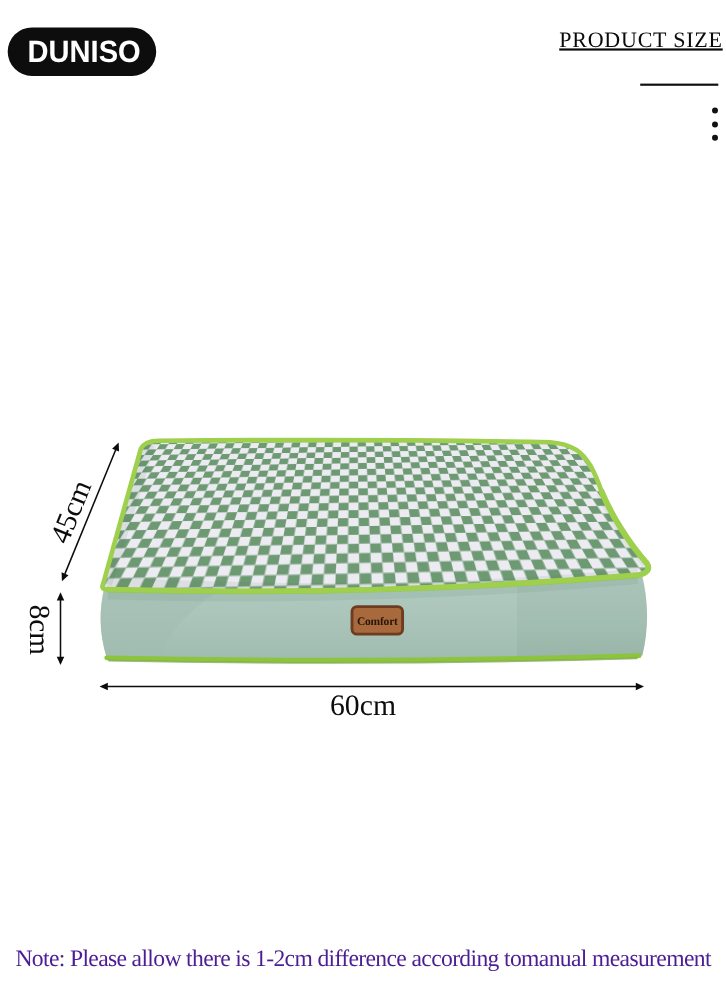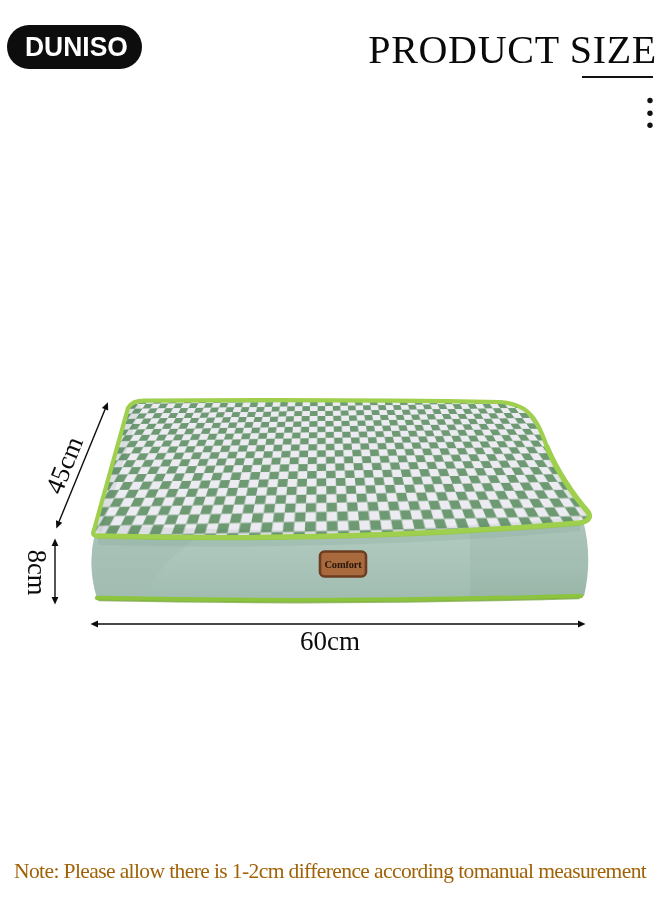--- a/index.html
+++ b/index.html
@@ -7,21 +7,21 @@
        font-family:"Liberation Serif",serif;}
   .abs{position:absolute;}
 </style>
 </head>
 <body>
 
 <div class="abs" style="left:7px;top:25px;width:135px;height:44px;background:#0d0d0d;border-radius:22px;"></div>
 
 <div class="abs" style="left:25px;top:31px;white-space:nowrap;font-family:'Liberation Sans',sans-serif;font-weight:bold;color:#ffffff;font-size:28px;transform:scaleX(0.945);transform-origin:left center;">DUNISO</div>
 
-<div class="abs" style="right:3px;top:25.5px;font-family:'Liberation Serif',serif;font-size:40px;color:#0a0a0a;letter-spacing:0.7px;white-space:nowrap;">PRODUCT SIZE</div>
+<div class="abs" style="right:3px;top:25.5px;font-family:'Liberation Serif',serif;font-size:20px;color:#0a0a0a;letter-spacing:0.7px;white-space:nowrap;text-decoration:underline;">PRODUCT SIZE</div>
 
 <div class="abs" style="left:582px;top:76px;width:71px;height:2px;background:#111111;"></div>
 
 <svg class="abs" style="left:640px;top:92px;" width="20" height="44" viewBox="0 0 20 44">
   <circle cx="10" cy="8.5" r="2.7" fill="#111"></circle>
   <circle cx="10" cy="21.2" r="2.7" fill="#111"></circle>
   <circle cx="10" cy="33.3" r="2.7" fill="#111"></circle>
 </svg>
 
 <svg class="abs" style="left:0;top:0;" width="660" height="900" viewBox="0 0 660 900">
@@ -90,13 +90,13 @@
 
   <g>
     <line x1="97" y1="624" x2="579" y2="624" stroke="#0c0c0c" stroke-width="1.4"></line>
     <polygon points="90.5,624 98,620.6 98,627.4" fill="#0c0c0c"></polygon>
     <polygon points="585.5,624 578,620.6 578,627.4" fill="#0c0c0c"></polygon>
   </g>
 
   <text x="330" y="649.7" font-family="Liberation Serif" font-size="27" fill="#0c0c0c" text-anchor="middle">60cm</text>
 </svg>
 
-<div class="abs" style="left:14px;top:859px;white-space:nowrap;font-family:'Liberation Serif',serif;font-size:21.5px;letter-spacing:-0.6px;color:#a16207;">Note: Please allow there is 1-2cm difference according tomanual measurement</div>
+<div class="abs" style="left:14px;top:859px;white-space:nowrap;font-family:'Liberation Serif',serif;font-size:21.5px;letter-spacing:-0.6px;color:#4c1d95;">Note: Please allow there is 1-2cm difference according tomanual measurement</div>
 
 </body></html>

